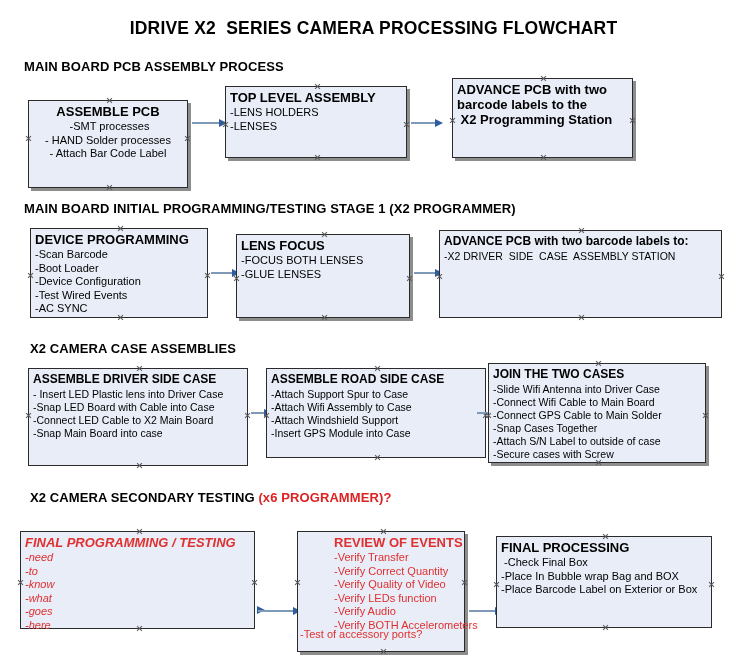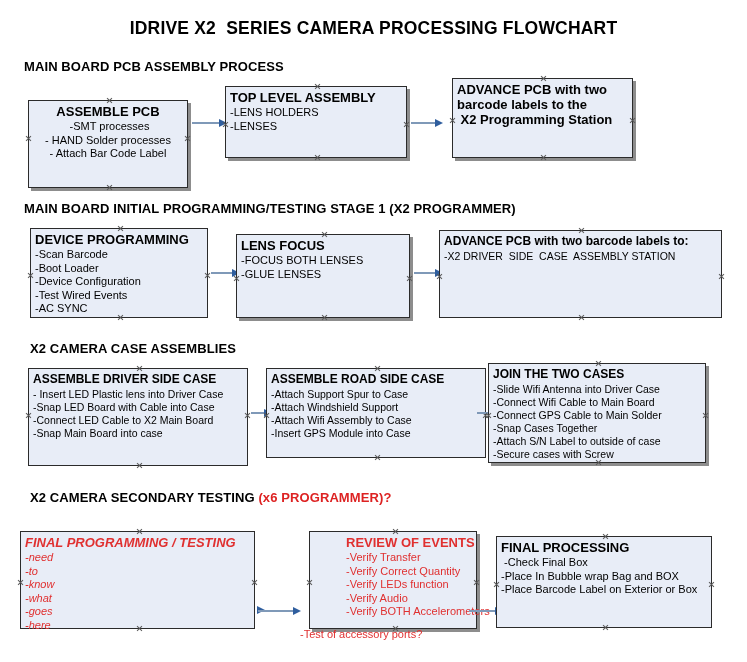--- a/index.html
+++ b/index.html
@@ -224,22 +224,22 @@
     <span class="handle" style="left:107px; bottom:-4px;"></span>
     <span class="handle" style="left:-4px; top:43px;"></span>
     <span class="handle" style="right:-4px; top:43px;"></span>
   </div>
 
   <div class="connector" style="left:251px; top:412px; width:14px;"></div>
 
   <div class="node noshadow sm" style="left:266px; top:368px; width:220px; height:90px;">
     <div class="node-title">ASSEMBLE ROAD SIDE CASE</div>
     <div class="node-line">-Attach Support Spur to Case</div>
+    <div class="node-line">-Attach Wifi Assembly to Case</div>
     <div class="node-line">-Attach Windshield Support</div>
-    <div class="node-line">-Attach Wifi Assembly to Case</div>
     <div class="node-line">-Insert GPS Module into Case</div>
     <span class="handle" style="left:107px; top:-4px;"></span>
     <span class="handle" style="left:107px; bottom:-4px;"></span>
     <span class="handle" style="left:-4px; top:43px;"></span>
     <span class="handle" style="right:-4px; top:43px;"></span>
   </div>
 
   <div class="connector" style="left:477px; top:412px; width:12px;"></div>
 
   <div class="node sm" style="left:488px; top:363px; width:218px; height:100px;">
@@ -268,24 +268,25 @@
     <div class="node-line">-here</div>
     <span class="handle" style="left:115px; top:-4px;"></span>
     <span class="handle" style="left:115px; bottom:-4px;"></span>
     <span class="handle" style="left:-4px; top:47px;"></span>
     <span class="handle" style="right:-4px; top:47px;"></span>
   </div>
 
   <div class="connector" style="left:258px; top:609px; width:0px;"></div>
   <div class="connector" style="left:258px; top:610px; width:36px; top:610px;"></div>
 
-  <div class="node red" style="left:309px; top:531px; width:168px; height:98px;padding-left:36px;">
+  <div class="node red" style="left:297px; top:531px; width:168px; height:121px;padding-left:36px;">
     <div class="node-title">REVIEW OF EVENTS</div>
     <div class="node-line">-Verify Transfer</div>
     <div class="node-line">-Verify Correct Quantity</div>
+    <div class="node-line">-Verify Quality of Video</div>
     <div class="node-line">-Verify LEDs function</div>
     <div class="node-line">-Verify Audio</div>
     <div class="node-line">-Verify BOTH Accelerometers</div>
     <span class="handle" style="left:82px; top:-4px;"></span>
     <span class="handle" style="left:82px; bottom:-4px;"></span>
     <span class="handle" style="left:-4px; top:47px;"></span>
     <span class="handle" style="right:-4px; top:47px;"></span>
   </div>
 
   <div class="ov" style="left:300px; top:628px;">-Test of accessory ports?</div>

